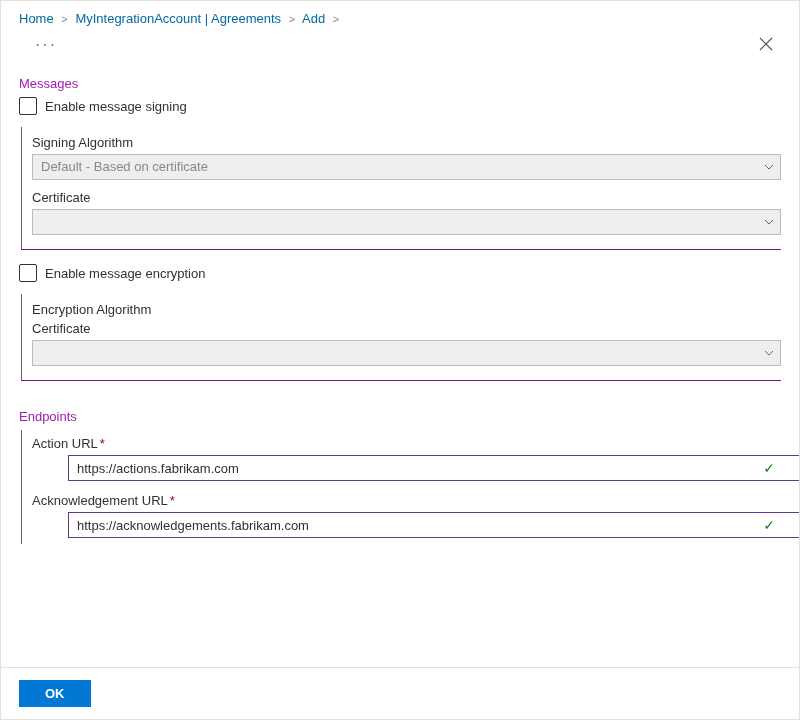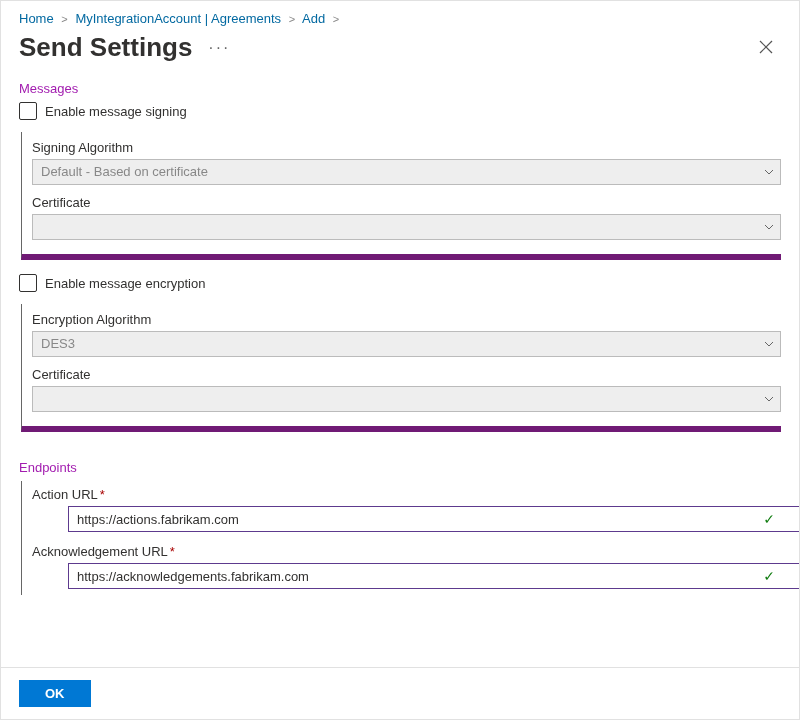--- a/index.html
+++ b/index.html
@@ -69,21 +69,21 @@
       width: 18px;
       height: 18px;
       border: 1px solid #323130;
       border-radius: 2px;
       margin-right: 8px;
       cursor: pointer;
       background: #fff;
     }
     .sub-block {
       border-left: 1px solid #666;
-      border-bottom: 6px solid #701a75;
+      border-bottom: 1px solid #701a75;
       padding: 8px 0 14px 10px;
       margin-bottom: 14px;
       margin-left: 2px;
     }
     .field-label {
       font-size: 13px;
       color: #323130;
       margin-bottom: 4px;
       display: block;
     }
@@ -167,21 +167,20 @@
 <div class="breadcrumb">
   <a>Home</a>
   <span class="sep">&gt;</span>
   <a>MyIntegrationAccount | Agreements</a>
   <span class="sep">&gt;</span>
   <a>Add</a>
   <span class="sep">&gt;</span>
 </div>
 
 <div class="header">
-  <h1>Send Settings</h1>
   <span class="more">···</span>
   <span class="close">
     <svg width="14" height="14" viewBox="0 0 14 14">
         <line x1="1" y1="1" x2="13" y2="13" stroke="#555" stroke-width="1.2"></line>
         <line x1="13" y1="1" x2="1" y2="13" stroke="#555" stroke-width="1.2"></line>
       </svg>
   </span>
 </div>
 
 <div class="content">
@@ -214,28 +213,20 @@
     </div>
   </div>
 
   <div class="checkbox-row">
     <div class="checkbox"></div>
     <span>Enable message encryption</span>
   </div>
 
   <div class="sub-block">
     <span class="field-label">Encryption Algorithm</span>
-    <div class="dropdown">
-      <span>DES3</span>
-      <span class="chev">
-          <svg width="10" height="6" viewBox="0 0 10 6">
-            <polyline points="1,1 5,5 9,1" fill="none" stroke="#666" stroke-width="1"></polyline>
-          </svg>
-        </span>
-    </div>
     <span class="field-label">Certificate</span>
     <div class="dropdown empty" style="margin-bottom:0;">
       &nbsp;
       <span class="chev">
           <svg width="10" height="6" viewBox="0 0 10 6">
             <polyline points="1,1 5,5 9,1" fill="none" stroke="#666" stroke-width="1"></polyline>
           </svg>
         </span>
     </div>
   </div>

